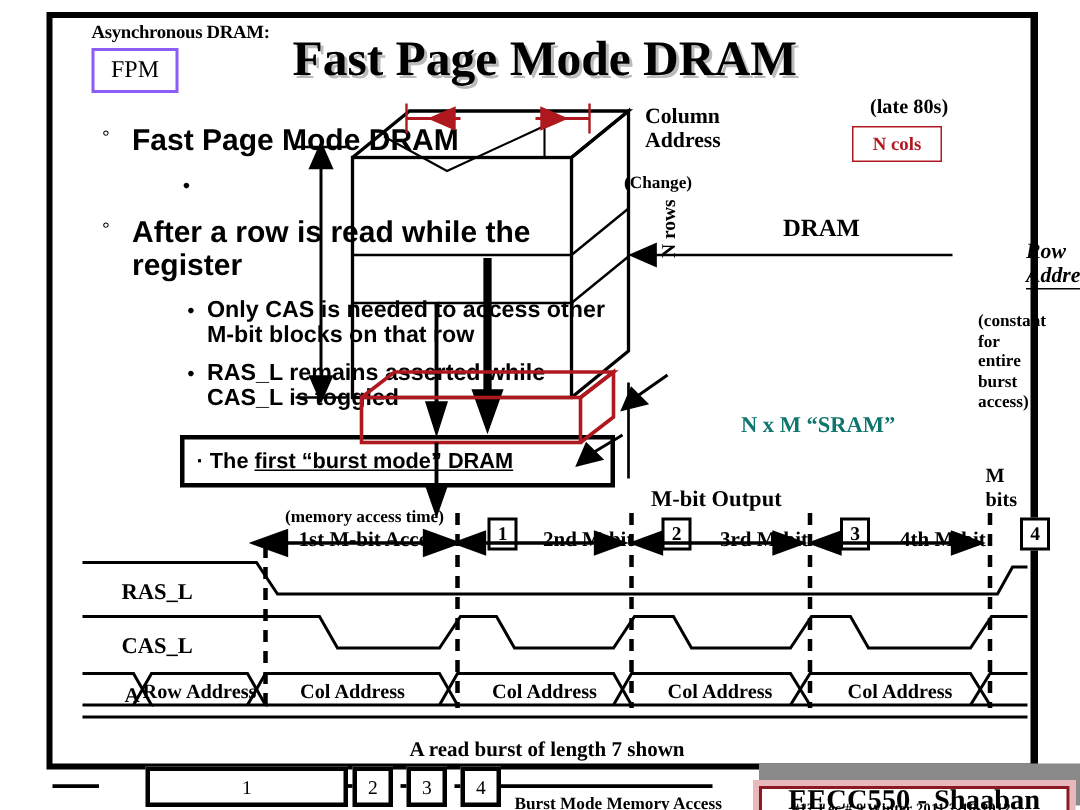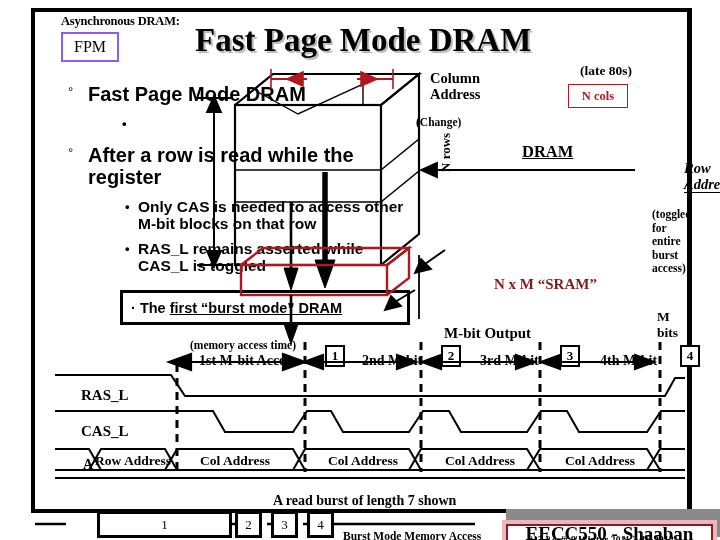--- a/index.html
+++ b/index.html
@@ -35,28 +35,28 @@
   #burst-box .txt{font-family:"Liberation Sans",sans-serif;font-weight:bold;font-size:14.5px;
                   padding-left:8px;}
   #burst-box .u{text-decoration:underline;}
   
   .ser{font-family:"Liberation Serif",serif;font-weight:bold;}
   #col-addr{left:395px;top:58px;font-size:14.5px;line-height:1.12;text-align:left;}
   #change-lbl{left:381px;top:104px;font-size:11.5px;}
   #ncols-box{left:513px;top:72px;width:60px;height:24px;border:1.5px solid #b01820;
              box-sizing:border-box;display:flex;align-items:center;justify-content:center;
              color:#b01820;font-size:12.5px;margin-left:20px;}
-  #dram-label{left:487px;top:130px;font-size:16.5px;text-decoration:underline;}
+  #dram-label{left:487px;top:130px;font-size:16.5px;}
   #nrows-lbl{left:403px;top:160px;font-size:13px;transform:rotate(-90deg);
              transform-origin:left top;white-space:nowrap;}
   #row-addr{left:649px;top:148px;font-size:14.5px;line-height:1.12;font-style:italic;}
   #row-const{left:617px;top:196px;font-size:11.5px;line-height:1.18;}
-  #sram-lbl{left:459px;top:264px;font-size:15px;color:#7f1d1d;}
+  #sram-lbl{left:459px;top:264px;font-size:15px;color:#0f766e;}
   #mbits-lbl{left:622px;top:297px;font-size:13.5px;}
-  #mbitout-lbl{left:409px;top:313px;font-size:15px;}
+  #mbitout-lbl{left:399px;top:313px;font-size:15px;}
   
   #memacc-lbl{left:155px;top:327px;font-size:11.5px;}
   #t-1st{left:164px;top:341px;font-size:14px;}
   #t-2nd{left:327px;top:341px;font-size:14px;}
   #t-3rd{left:445px;top:341px;font-size:14px;}
   #t-4th{left:565px;top:341px;font-size:14px;}
   .numbox{width:20px;height:22px;border:2px solid #000;box-sizing:border-box;
           display:flex;align-items:center;justify-content:center;font-size:13px;
           font-family:"Liberation Serif",serif;font-weight:bold;background:#fff;}
   #nb1{left:290px;top:333px;} #nb2{left:406px;top:333px;}
@@ -197,21 +197,21 @@
   </div>
   <div class="abs ser" id="change-lbl">(Change)</div>
   <div class="abs ser" id="ncols-box">N cols</div>
   <div class="abs ser" id="dram-label">DRAM</div>
   <div class="abs ser" id="nrows-lbl">N rows</div>
   <div class="abs ser" id="row-addr">
     <div>Row</div>
     <div style="border-bottom:1.5px solid #000;display:inline-block;">Address</div>
   </div>
   <div class="abs ser" id="row-const">
-    <div>(toggled</div>
+    <div>(constant</div>
     <div>for entire</div>
     <div>burst access)</div>
   </div>
   <div class="abs ser" id="sram-lbl">N x M “SRAM”</div>
   <div class="abs ser" id="mbits-lbl">M bits</div>
   <div class="abs ser" id="mbitout-lbl">M-bit Output</div>
 
   <div class="abs ser" id="memacc-lbl">(memory access time)</div>
   <div class="abs ser" id="t-1st">1st M-bit Access</div>
   <div class="abs ser" id="t-2nd">2nd M-bit</div>

